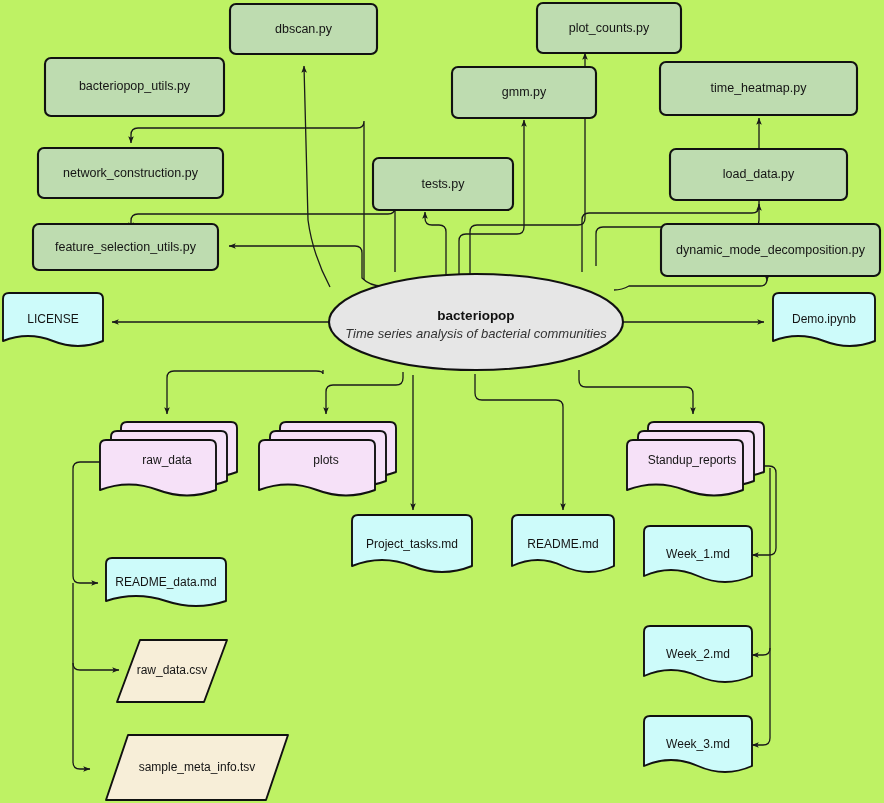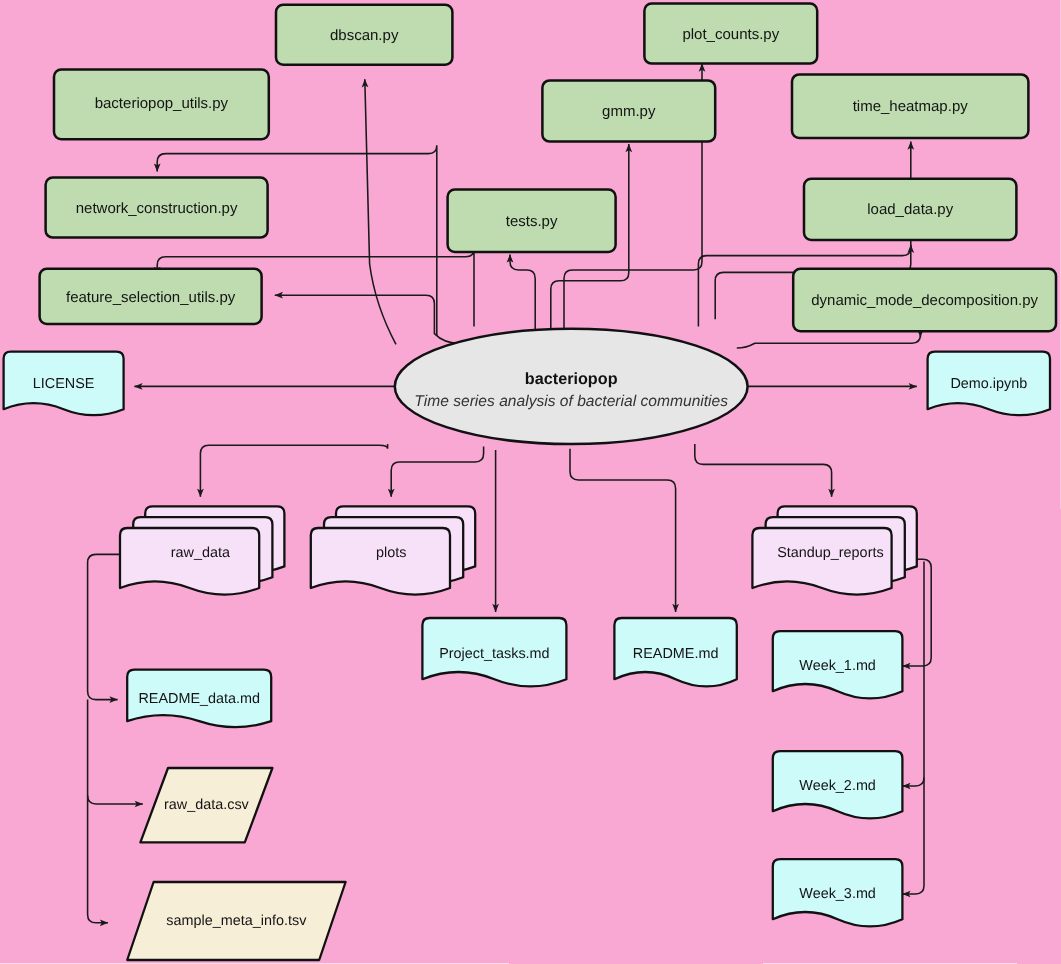--- a/index.html
+++ b/index.html
@@ -8,21 +8,21 @@
     padding: 0;
     background: #ffffff;
   }
   body {
     font-family: "Liberation Sans", sans-serif;
   }
   #diagram-root {
     position: relative;
     width: 884px;
     height: 803px;
-    background: #f9a8d4;
+    background: #bef264;
     overflow: hidden;
   }
   svg.layer {
     position: absolute;
     left: 0;
     top: 0;
     width: 884px;
     height: 803px;
   }
   .edge {

